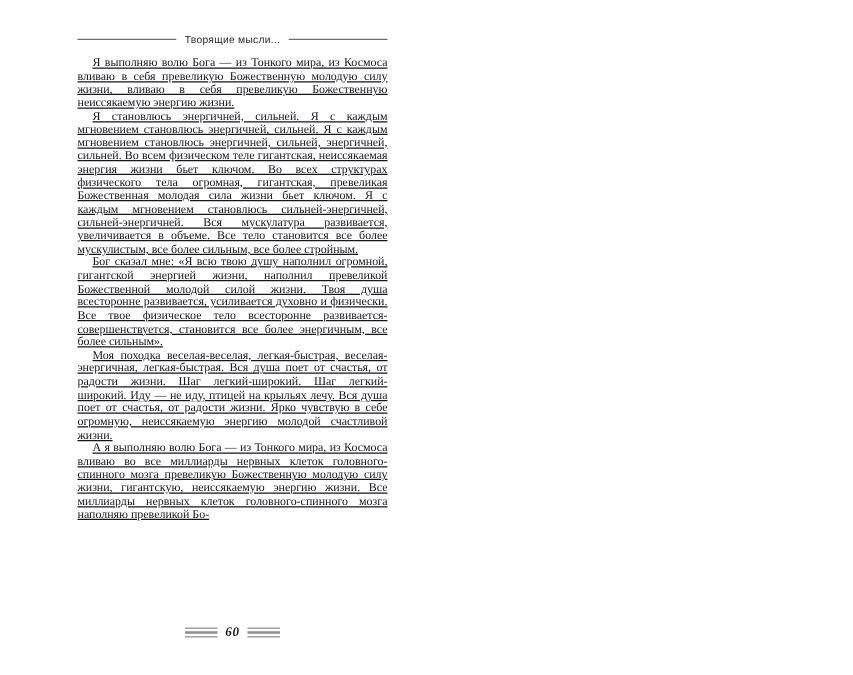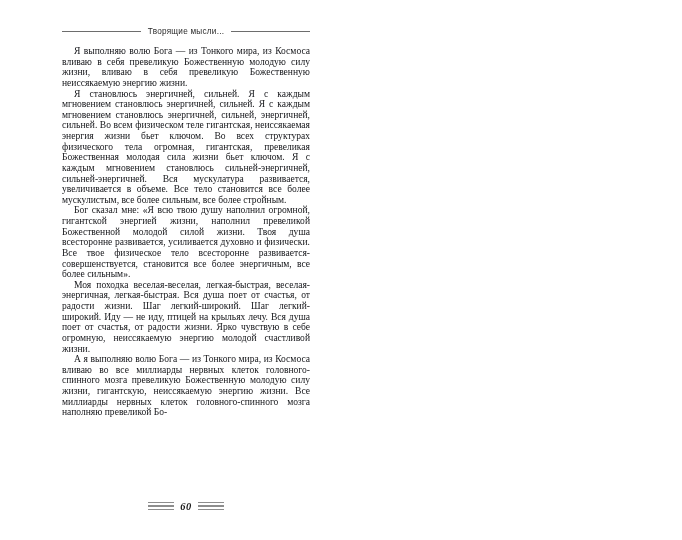--- a/index.html
+++ b/index.html
@@ -54,21 +54,21 @@
   .column {
     position: absolute;
     top: 46px;
     font-size: 9.55px;
     line-height: 10.62px;
     text-align: justify;
     text-justify: inter-word;
     hyphens: manual;
     color: #15161a;
   }
-  .page-left  .column { left: 62px;  width: 248px; }
+  .page-left  .column { left: 62px;  width: 248px; text-decoration: underline; }
 
   .column p {
     margin: 0;
     text-indent: 12px;
     text-align: justify;
   }
   .column p:last-child { text-align: justify; }
 
   
   .folio {

